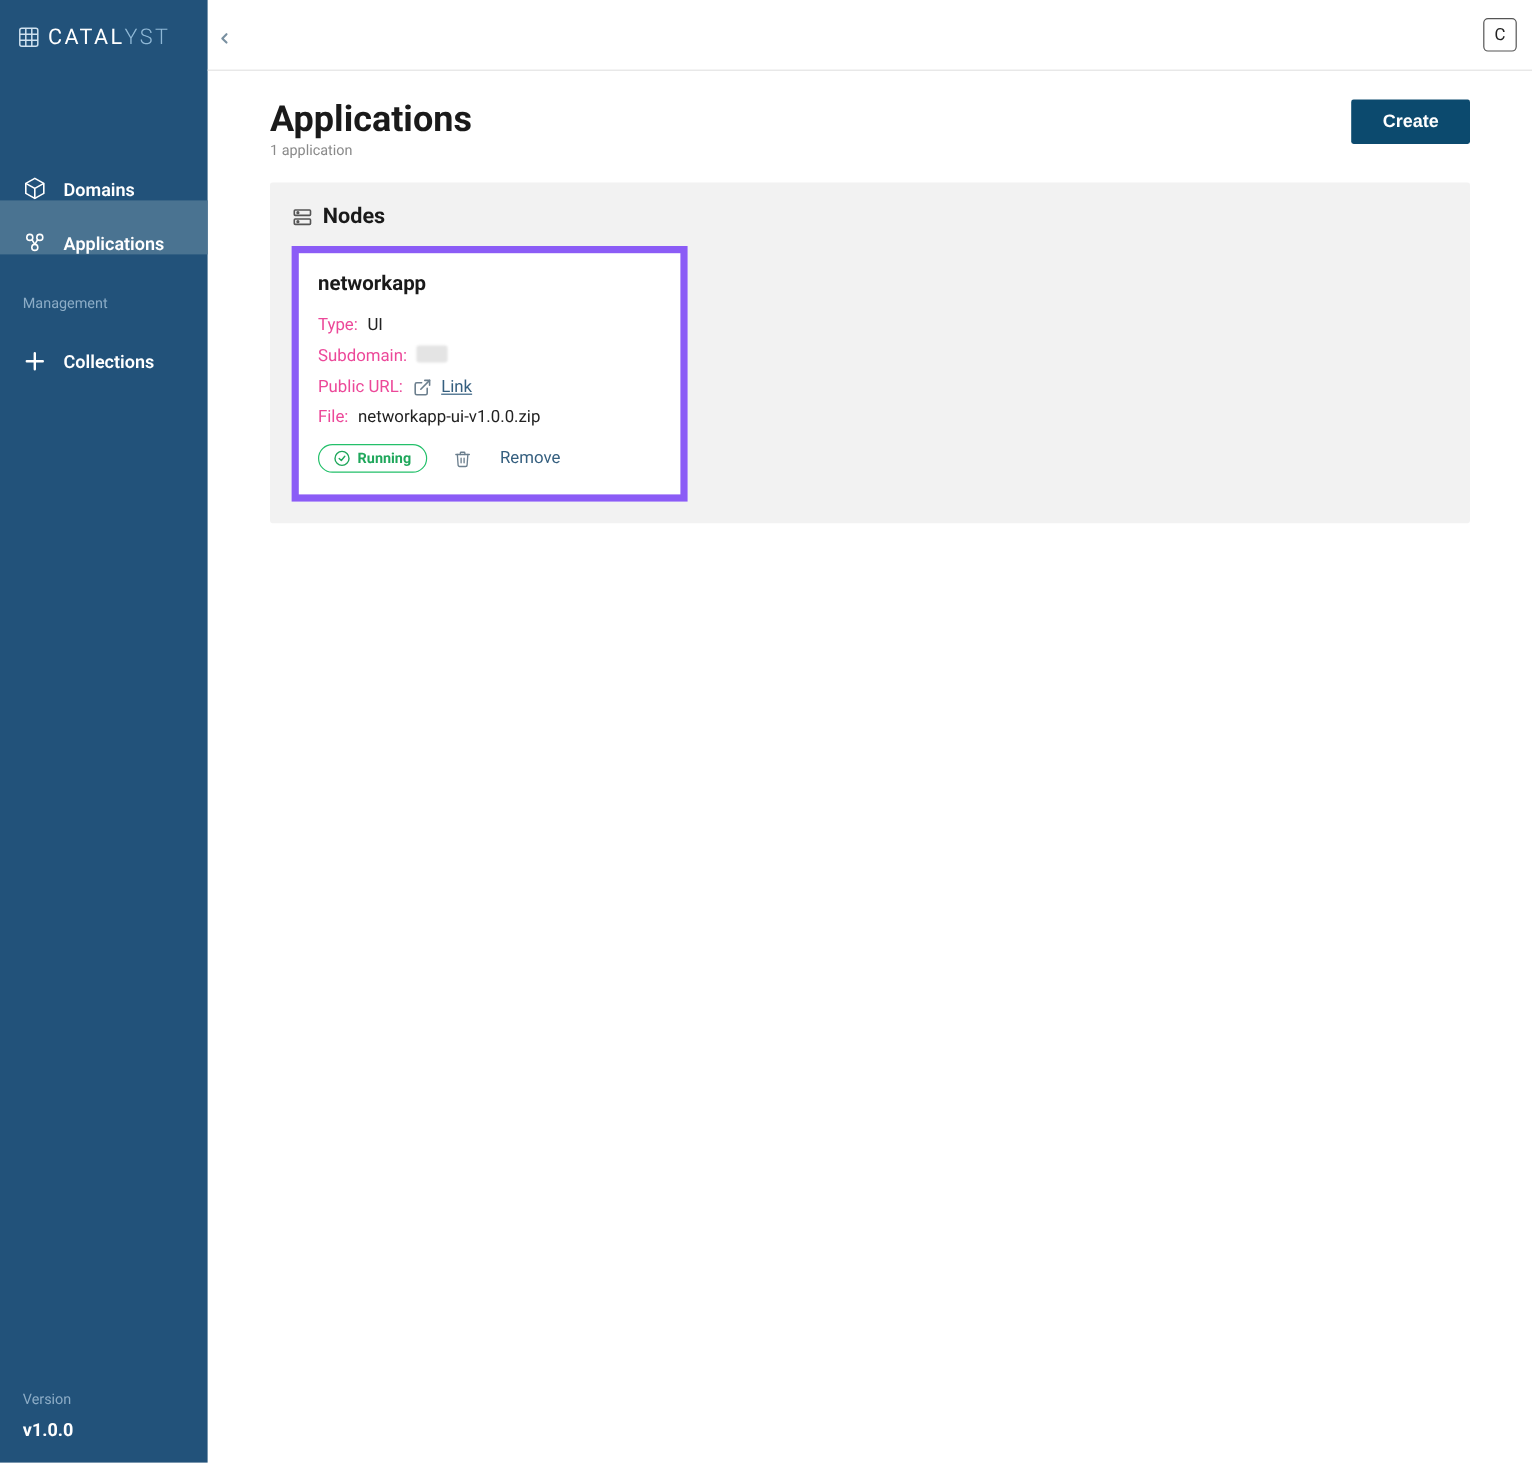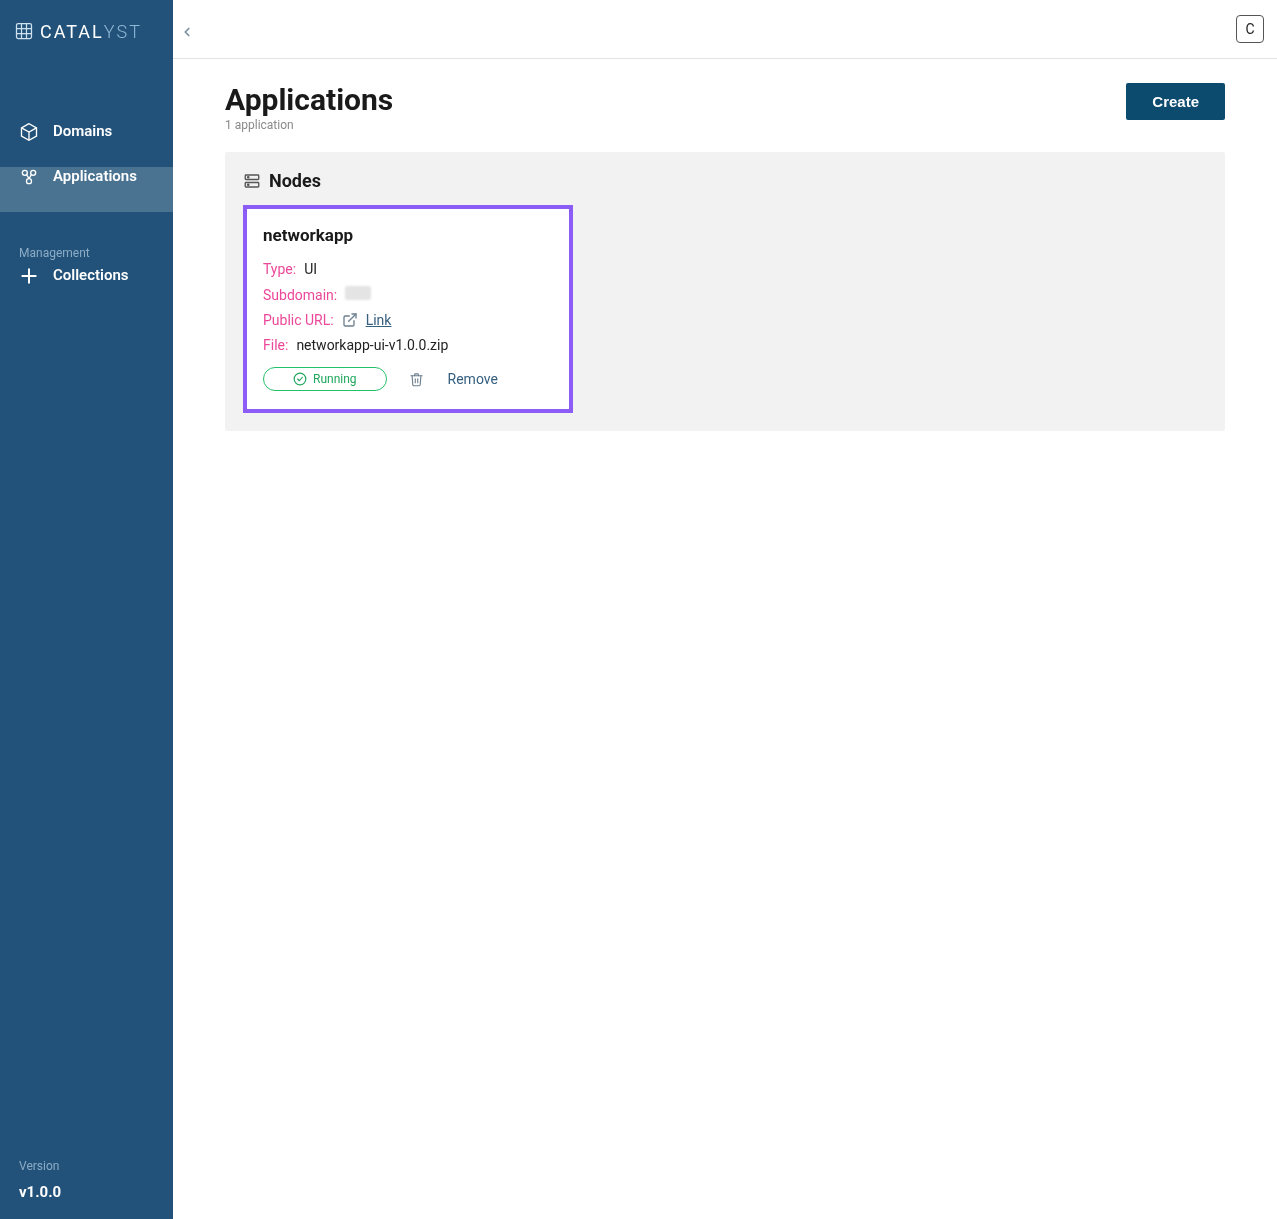--- a/index.html
+++ b/index.html
@@ -45,21 +45,21 @@
 .collapse-chevron {
   position: absolute;
   right: -21px;
   top: 24px;
   color: #7990a1;
 }
 .nav-spacer { height: 60px; }
 .nav-items { list-style: none; }
 .nav-item {
   display: flex;
-  align-items: flex-start;
+  align-items: flex-end;
   height: 45px;
   padding-left: 19px;
   gap: 14px;
   cursor: pointer;
   font-size: 15px;
   font-weight: 600;
 }
 .nav-item.active { background: #4a7391; }
 .nav-item .icon { width: 20px; height: 20px; flex-shrink: 0; }
 .section-label {
@@ -124,41 +124,41 @@
   display: flex;
   align-items: center;
   gap: 8px;
   margin-bottom: 14px;
 }
 .group-header .icon { width: 18px; height: 18px; color: #555; }
 .group-title { font-size: 18px; font-weight: 700; color: #1a1a1a; }
 
 .card {
   background: #fff;
-  border: 4px solid #8b5cf6;
+  border: 6px solid #8b5cf6;
   width: 330px;
   padding: 16px 16px 18px;
 }
 .card-title { font-size: 17px; font-weight: 700; margin-bottom: 16px; color: #1a1a1a; }
 .card-row { display: flex; align-items: center; gap: 8px; margin-bottom: 9px; font-size: 14px; }
 .card-row .label { color: #ec4899; }
 .card-row .value { color: #222; }
 .card-row .smudge { display:inline-block; width: 26px; height: 14px; background: #e4e4e4; border-radius: 2px; filter: blur(1px); }
 .link-icon { color: #6c7f8e; width:16px; height:16px; }
 .link-text { color: #355f7f; text-decoration: underline; }
 
 .card-actions { display: flex; align-items: center; gap: 22px; margin-top: 14px; }
 .status-pill {
   display: inline-flex; align-items: center; gap: 6px;
   border: 1px solid #23c06a;
   color: #1fa75b;
   border-radius: 20px;
-  padding: 4px 29px;
+  padding: 4px 12px;
   font-size: 12px;
-  font-weight: 400;
+  font-weight: 700;
 }
 .status-pill .check { width: 14px; height: 14px; }
 .remove-link { display: inline-flex; align-items: center; gap: 24px; color: #355f7f; font-size: 14px; cursor: pointer; }
 .remove-link .trash { width: 15px; height: 15px; color: #6c7f8e; }
 </style>
 </head>
 <body>
 
 <div class="app">
   <aside class="sidebar">

